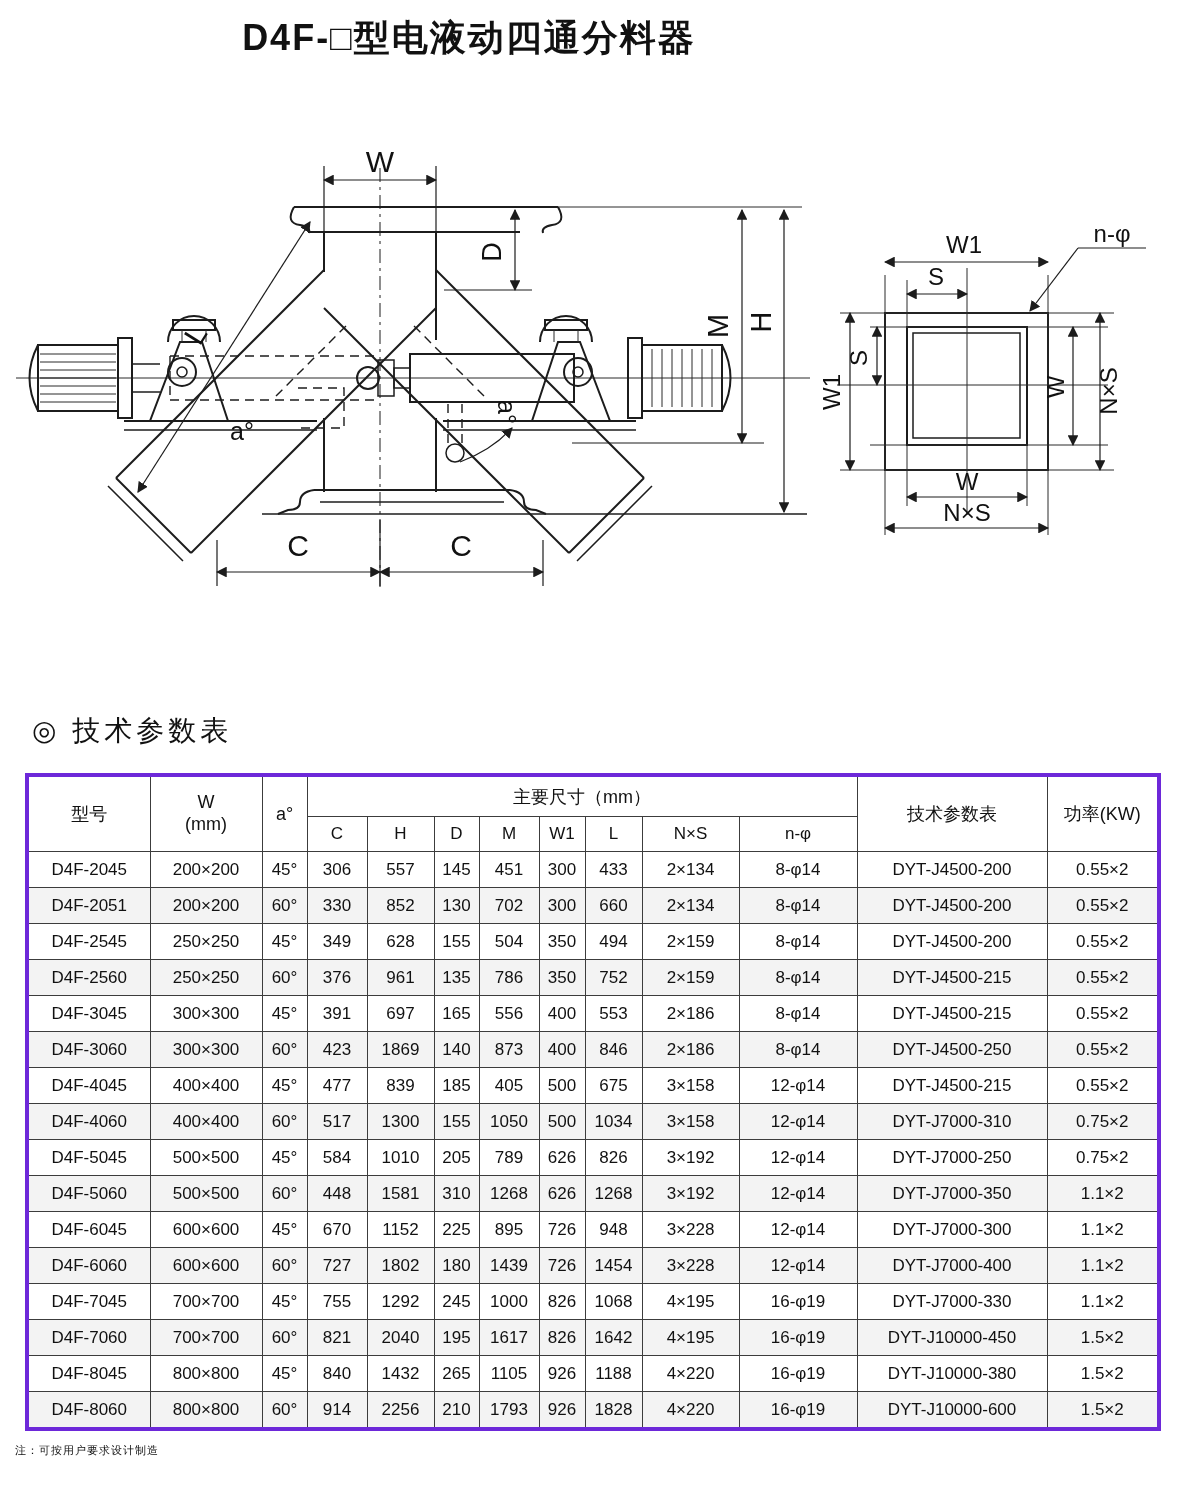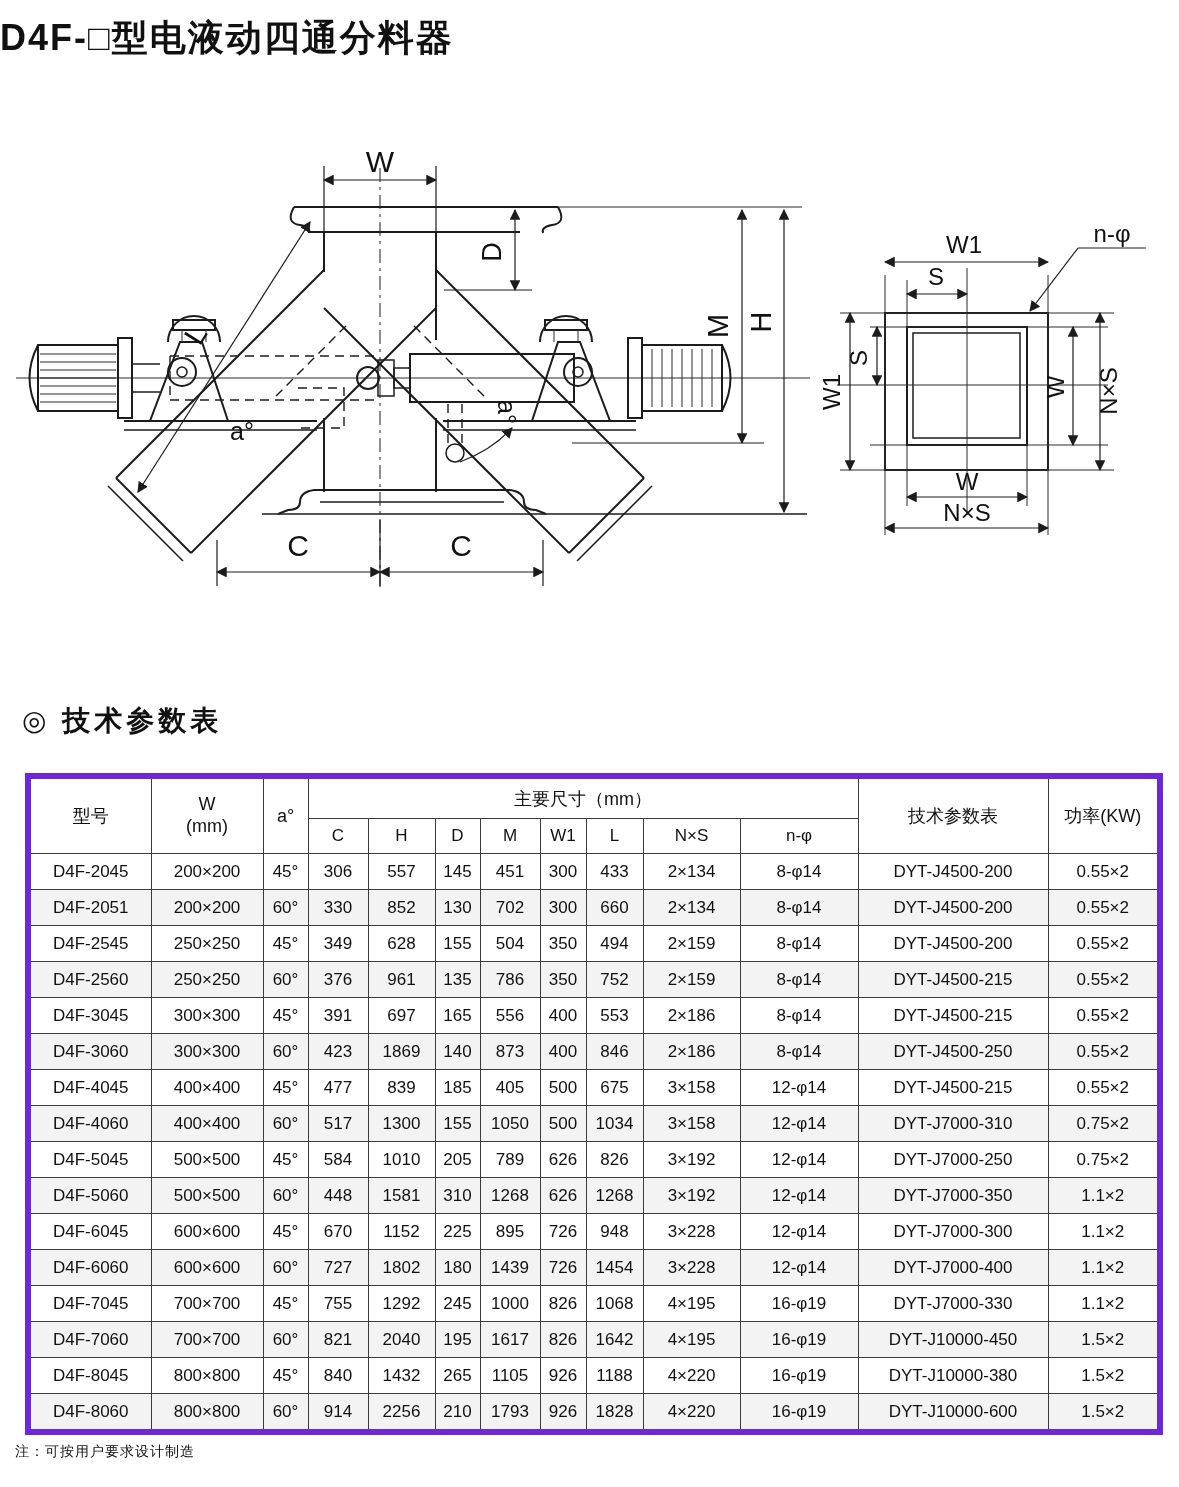--- a/index.html
+++ b/index.html
@@ -1,45 +1,45 @@
 <!DOCTYPE html>
 <html><head>
 <meta charset="utf-8">
 <style>
   html,body{margin:0;padding:0;}
   body{
     width:1179px;height:1487px;position:relative;background:#ffffff;
     font-family:"Liberation Sans","DejaVu Sans",sans-serif;color:#111;
   }
   .title{
-    position:absolute;top:14px;left:0;width:938px;text-align:left;
+    position:absolute;top:14px;left:0;width:938px;text-align:center;
     font-size:36px;font-weight:bold;letter-spacing:2px;margin:0;
   }
   .drawings{position:absolute;top:60px;left:0;width:1179px;height:605px;}
   .left-drawing{position:absolute;left:12px;top:80px;}
   .right-drawing{position:absolute;left:812px;top:120px;}
   .section-heading{
-    position:absolute;top:702px;left:22px;margin:0;
-    font-size:28px;font-weight:bold;letter-spacing:4px;
+    position:absolute;top:702px;left:22px;margin:10px;
+    font-size:28px;font-weight:normal;letter-spacing:4px;
   }
   .params-table{
     position:absolute;top:773px;left:25px;width:1132px;
     border-collapse:collapse;table-layout:fixed;
-    font-size:17px;border:6px solid #6d28d9;
+    font-size:17px;border:4px solid #6d28d9;
   }
   .params-table th,.params-table td{
     border:1px solid #3c3c3c;text-align:center;vertical-align:middle;
     font-weight:normal;padding:0;height:35px;overflow:hidden;white-space:nowrap;
   }
   .params-table thead tr:first-child th{height:39px;font-size:18px;}
   .params-table thead tr:last-child th{height:34px;}
   .params-table tbody tr:nth-child(even){background:#f3f3f3;}
   .w-head div{line-height:1.2;}
   .note{
-    position:absolute;top:1443px;left:15px;margin:0;font-size:14px;letter-spacing:1px;
+    position:absolute;top:1443px;left:15px;margin:0;font-size:11px;letter-spacing:1px;
   }
   svg{overflow:visible;}
   svg text{fill:#111;font-family:"Liberation Sans","DejaVu Sans",sans-serif;}
   .g2{stroke:#1c1c1c;stroke-width:2;fill:none;}
   .g15{stroke:#1c1c1c;stroke-width:1.5;fill:none;}
   .g1{stroke:#2a2a2a;stroke-width:1;fill:none;}
   .dim{stroke:#1c1c1c;stroke-width:1.2;fill:none;}
   .dash{stroke:#1c1c1c;stroke-width:1.4;fill:none;stroke-dasharray:9 6;}
   .cline{stroke:#1c1c1c;stroke-width:1;fill:none;stroke-dasharray:14 5 3 5;}
 </style>

